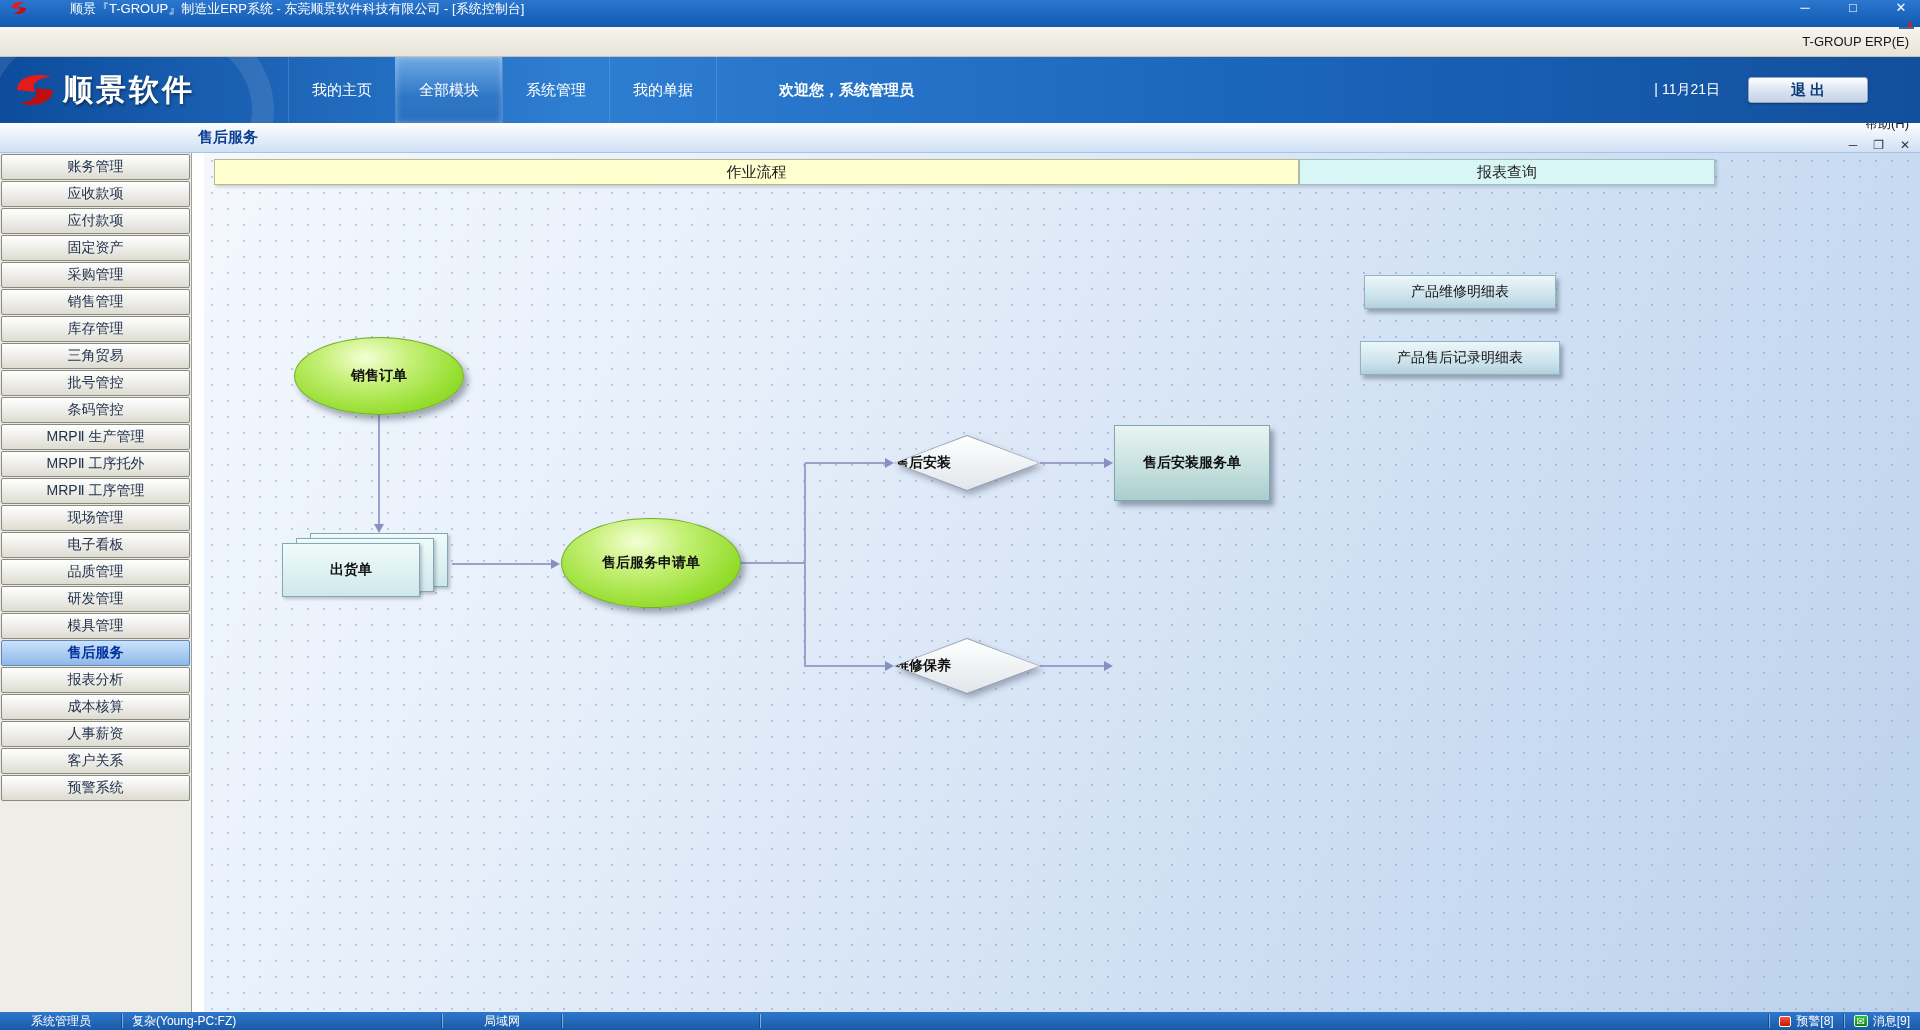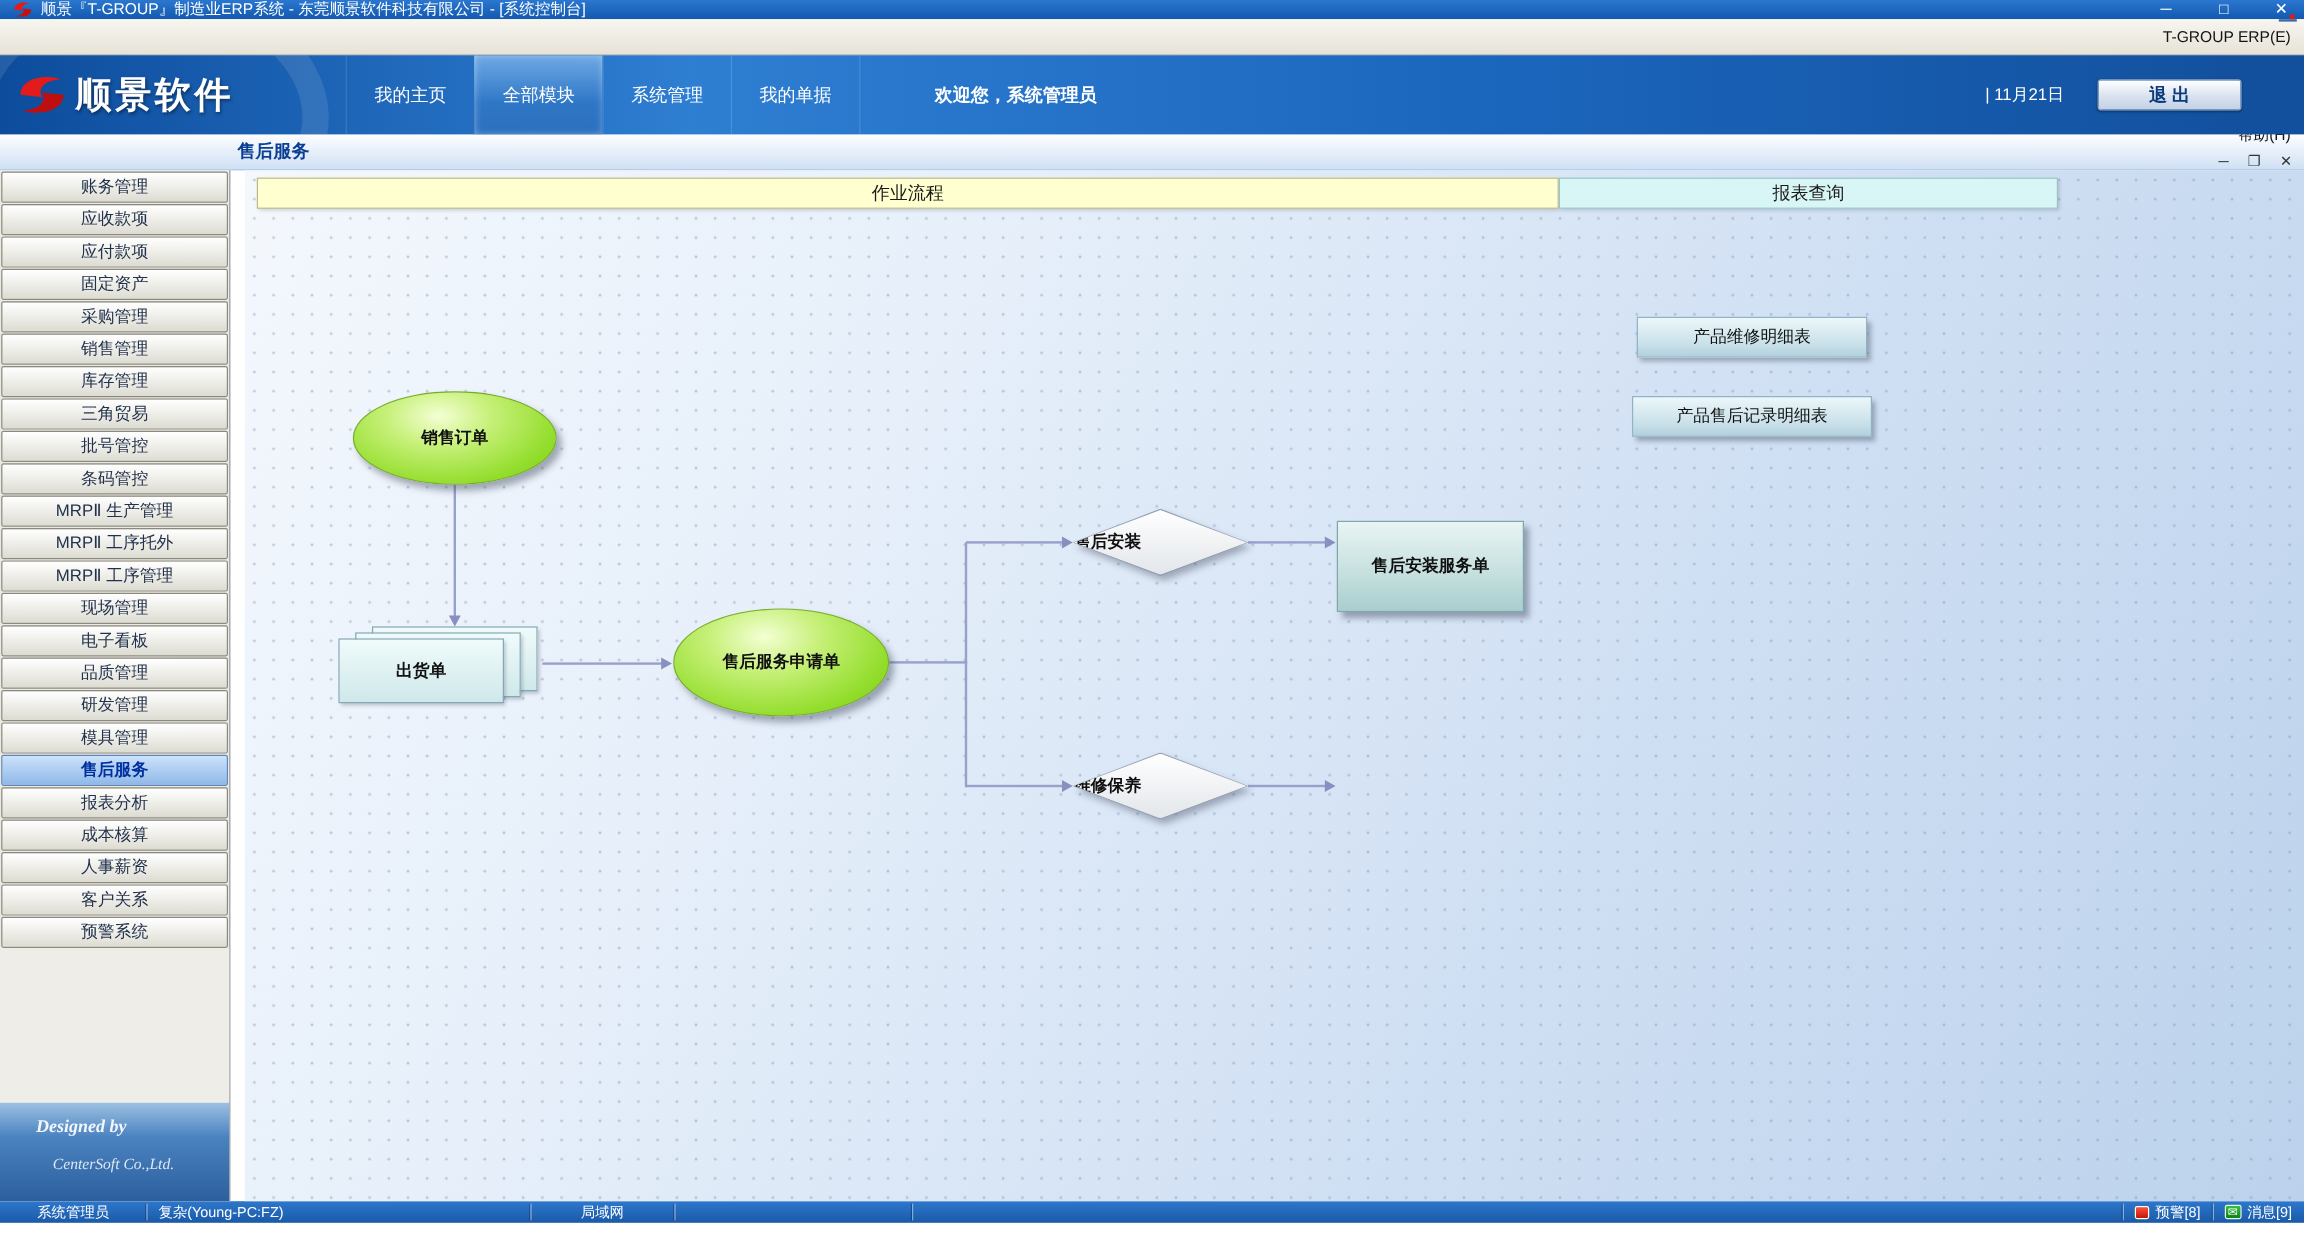--- a/index.html
+++ b/index.html
@@ -1,22 +1,22 @@
 <!DOCTYPE html>
 <html><head>
 <meta charset="utf-8">
 <style>
   * { margin:0; padding:0; box-sizing:border-box; }
   html,body { width:1920px; height:1030px; overflow:hidden;
     font-family:"Liberation Sans","DejaVu Sans",sans-serif; }
   body { background:#fff; position:relative; }
 
   
-  .titlebar { height:16px; background:linear-gradient(180deg,#2b77cf,#1259b0);
-    display:flex; align-items:center; padding:0 10px; color:#fff; font-size:13px; }
+  .titlebar { height:27px; background:linear-gradient(180deg,#2b77cf,#1259b0);
+    display:flex; align-items:flex-start; padding:0 10px; color:#fff; font-size:13px;gap:36px; }
   .titlebar .logo-sm { width:18px; height:16px; margin-right:6px; flex:none; }
   .win-controls { margin-left:auto; display:flex; gap:30px; font-size:13px; }
   .win-controls span { cursor:default; width:18px; text-align:center; }
 
   
   .menubar { height:30px; background:linear-gradient(180deg,#f7f5ef,#e7e3d8);
     border-bottom:1px solid #c6c2b4; display:flex; align-items:flex-end;
     font-size:13px; color:#151515; padding-left:6px;flex-direction:column; }
   .menu-ico { width:15px; height:13px; margin:0 6px 0 2px;
     background:linear-gradient(180deg,#5a8fd0 0 4px,#f4f6fa 4px 100%);
@@ -124,21 +124,21 @@
     background:linear-gradient(180deg,#ffffff,#e2e6ea);
     clip-path:polygon(50% 0,100% 50%,50% 100%,0 50%);
     display:flex; align-items:center; justify-content:flex-start;
     font-size:14px; font-weight:600; color:#101010; }
   #dec-install  { left:690px; top:282px; }
   #dec-maintain { left:690px; top:485px; }
 
   .fbox { position:absolute; border:1px solid #7fa8ac;
     background:linear-gradient(180deg,#e8f5f3 0%,#c4dfde 60%,#aacdce 100%);
     box-shadow:4px 5px 5px rgba(60,70,90,.45); display:flex; align-items:center;
-    justify-content:center; font-size:14px; font-weight:600; color:#101010; cursor:default;margin-top:20px; }
+    justify-content:center; font-size:14px; font-weight:600; color:#101010; cursor:default; }
   #node-install-order  { left:910px; top:272px; width:156px; height:76px; }
   #node-maintain-order { left:910px; top:475px; width:156px; height:76px; }
 
   .report-btn { position:absolute; border:1px solid #8fb4c4;
     background:linear-gradient(180deg,#ecf7fa 0%,#c8e0e9 70%,#b2d0dc 100%);
     box-shadow:3px 4px 4px rgba(60,70,90,.4); display:flex; align-items:center;
     justify-content:center; font-size:14px; color:#101010; cursor:default; }
   #report-1 { left:1160px; top:122px; width:192px; height:34px; }
   #report-2 { left:1156px; top:188px; width:200px; height:34px; }
 
@@ -234,24 +234,20 @@
     <div class="side-item">品质管理</div>
     <div class="side-item">研发管理</div>
     <div class="side-item">模具管理</div>
     <div class="side-item selected">售后服务</div>
     <div class="side-item">报表分析</div>
     <div class="side-item">成本核算</div>
     <div class="side-item">人事薪资</div>
     <div class="side-item">客户关系</div>
     <div class="side-item">预警系统</div>
     <div class="side-fill"></div>
-    <div class="side-footer">
-      <div class="footer1">Designed by</div>
-      <div class="footer2">CenterSoft Co.,Ltd.</div>
-    </div>
   </div>
 
   <div class="canvas">
 
     <div class="bar bar-flow">作业流程</div>
     <div class="bar bar-report">报表查询</div>
 
     <div class="vline" style="left:174px;top:262px;height:112px;"></div>
     <div class="arr arr-d" style="left:170px;top:371px;"></div>
 

